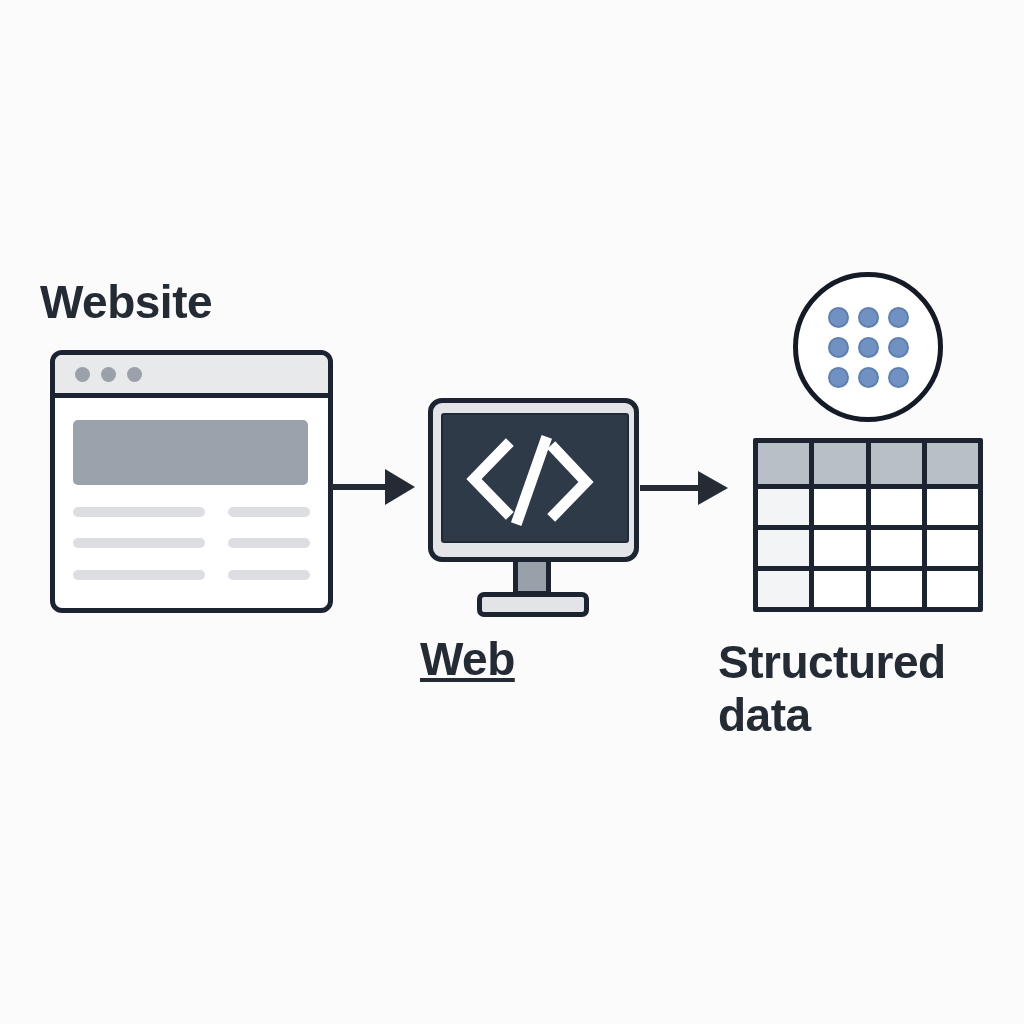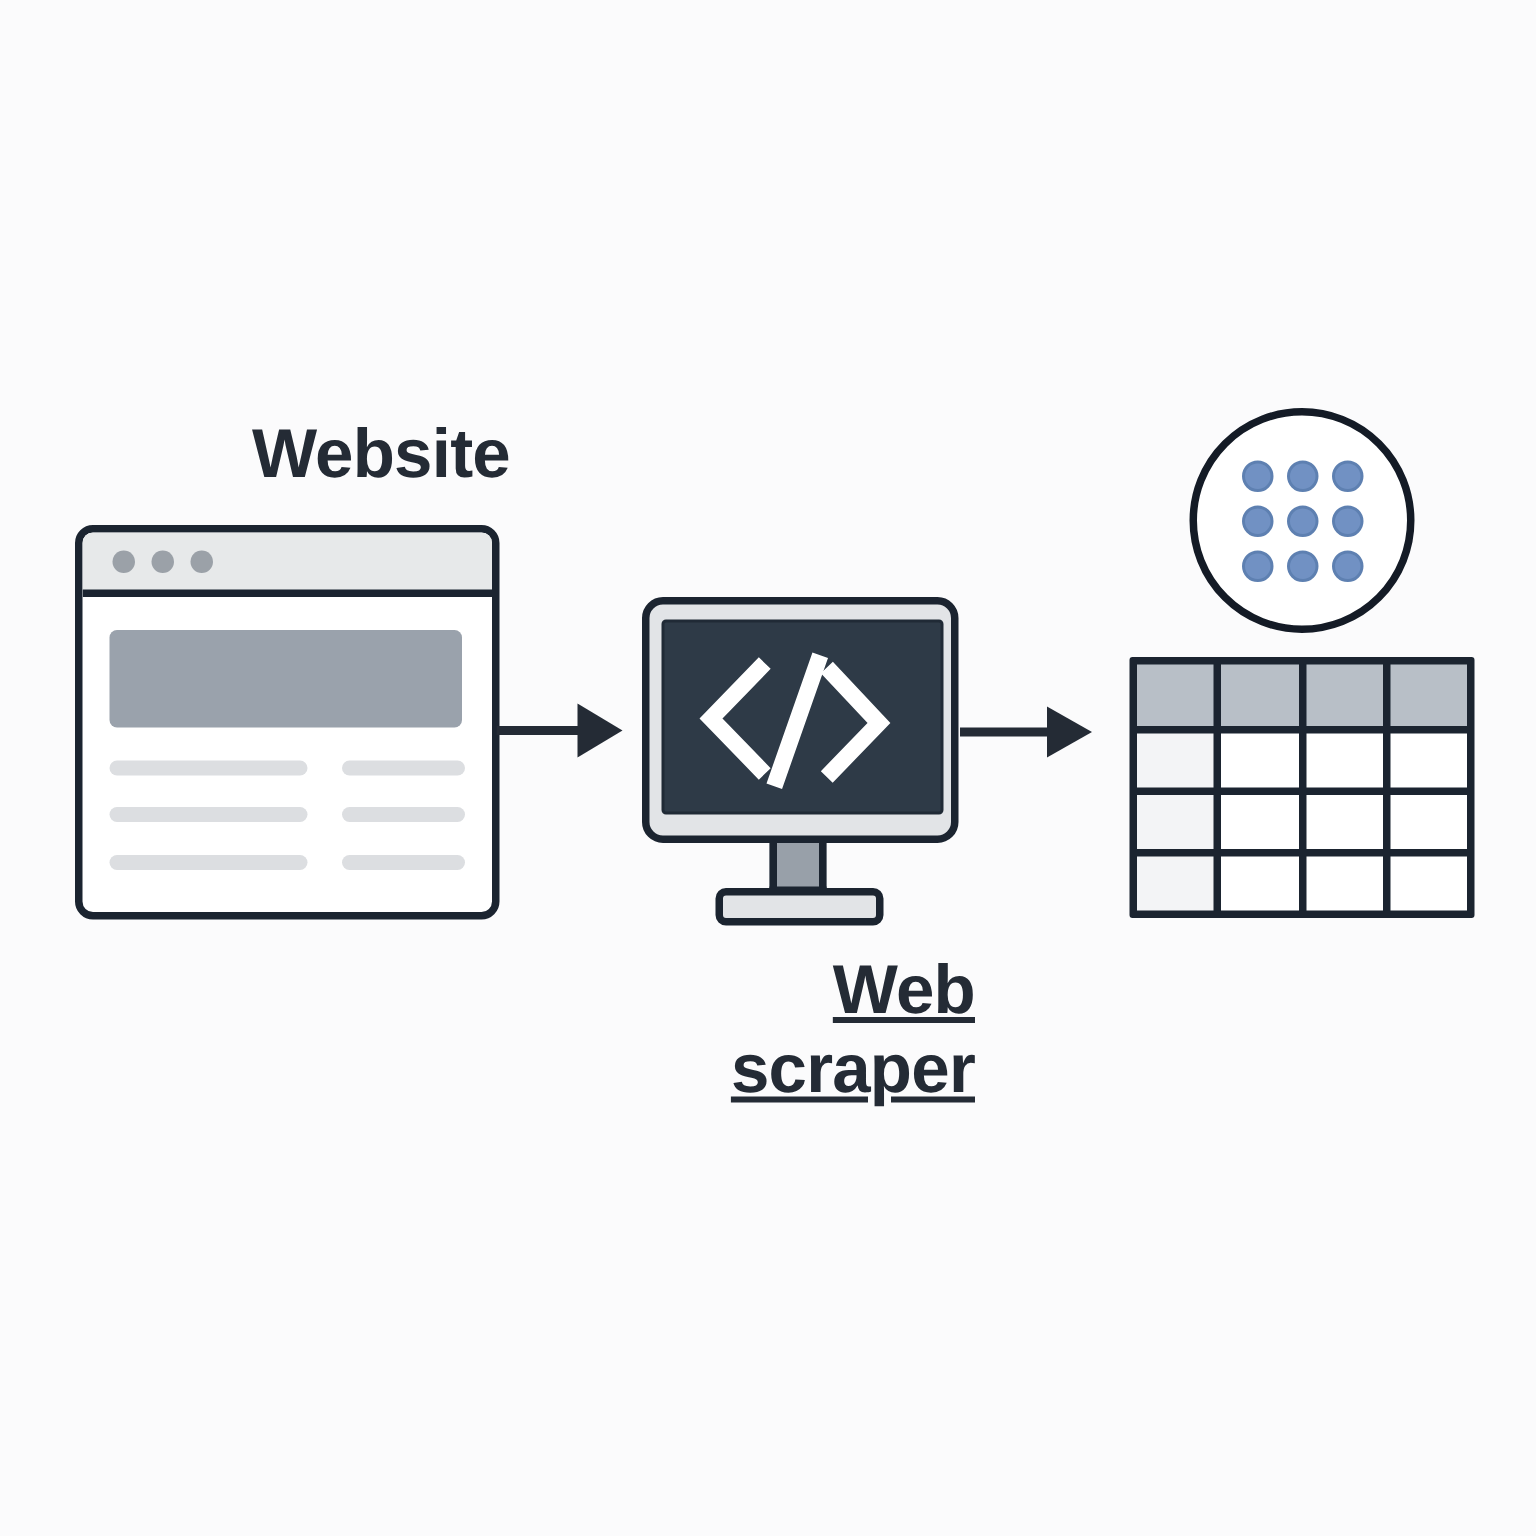--- a/index.html
+++ b/index.html
@@ -2,21 +2,21 @@
 <html><head>
 <meta charset="utf-8">
 <style>
   * { margin: 0; padding: 0; box-sizing: border-box; }
   html,body { width: 1024px; height: 1024px; }
   body { background: #fbfbfc; font-family: "Liberation Sans", sans-serif; }
 
   .canvas { position: relative; width: 1024px; height: 1024px; background: #fbfbfc; overflow: hidden; }
 
   .label {
-    position: absolute; text-align: right;
+    position: absolute; text-align: left;
     font-weight: bold; font-size: 46px; line-height: 53px;
     color: #242b35; letter-spacing: -0.5px;
   }
   #website-label    { left: 40px;  top: 276px; width: 300px; }
   #scraper-label    { left: 420px; top: 633px; width: 230px; text-decoration: underline; }
   #structured-label { left: 718px; top: 636px; width: 300px; }
 
   
   .browser {
     position: absolute; left: 50px; top: 350px; width: 283px; height: 263px;
@@ -113,21 +113,20 @@
         <line x1="102" y1="27" x2="75" y2="104" stroke="#ffffff" stroke-width="11" stroke-linecap="square"></line>
         <polyline points="112,34 143,67 112,99" fill="none" stroke="#ffffff" stroke-width="11" stroke-linecap="square" stroke-linejoin="miter"></polyline>
       </svg>
     </div>
   </div>
   <div class="neck"></div>
   <div class="base"></div>
 
   <div class="label" id="scraper-label">
     <div>Web</div>
-    <div>scraper</div>
   </div>
 
   <svg class="arrow" id="arrow-2" width="92" height="44" viewBox="0 0 92 44">
     <line x1="0" y1="22" x2="62" y2="22" stroke="#242b35" stroke-width="6"></line>
     <polygon points="58,5 88,22 58,39" fill="#242b35"></polygon>
   </svg>
 
   <div class="dots-circle">
     <div class="dots-grid">
       <span class="dot"></span>
@@ -154,14 +153,18 @@
     <div class="cell f"></div>
     <div class="cell"></div>
     <div class="cell"></div>
     <div class="cell"></div>
     <div class="cell f"></div>
     <div class="cell"></div>
     <div class="cell"></div>
     <div class="cell"></div>
   </div>
 
+  <div class="label" id="structured-label">
+    <div>Structured</div>
+    <div>data</div>
+  </div>
 
 </div>
 
 </body></html>

